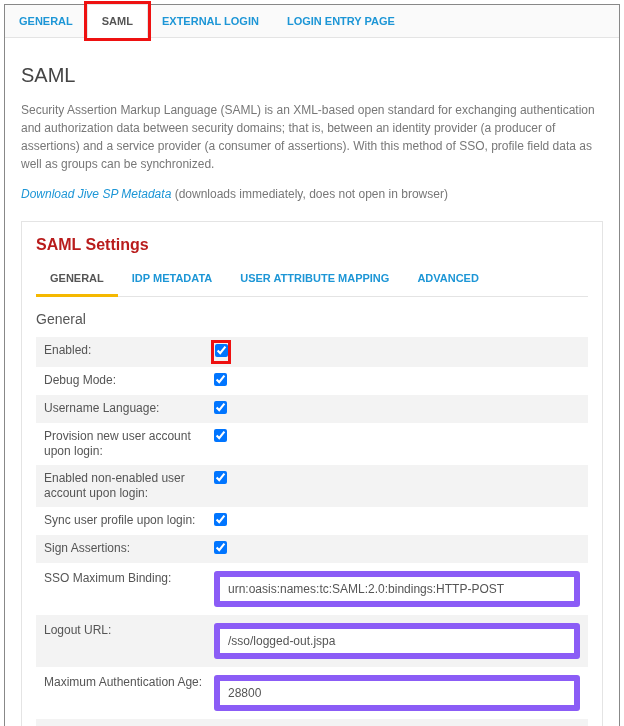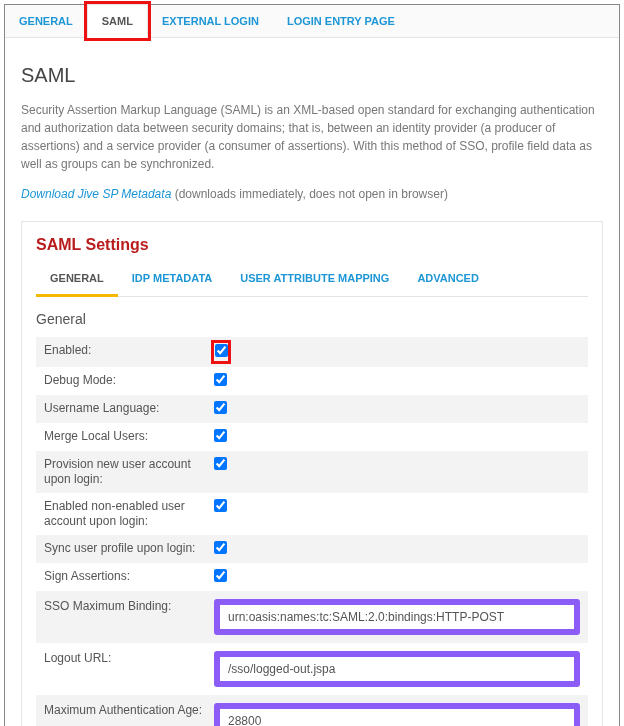--- a/index.html
+++ b/index.html
@@ -181,24 +181,20 @@
         <div class="row">
           <div class="label">Debug Mode:</div>
           <div class="control"><span class="chk"><input type="checkbox" checked="" style=""></span></div>
         </div>
 
         <div class="row">
           <div class="label">Username Language:</div>
           <div class="control"><span class="chk"><input type="checkbox" checked="" style=""></span></div>
         </div>
 
-        <div class="row">
-          <div class="label">Merge Local Users:</div>
-          <div class="control"><span class="chk"><input type="checkbox" checked="" style=""></span></div>
-        </div>
 
         <div class="row">
           <div class="label">Provision new user account upon login:</div>
           <div class="control"><span class="chk"><input type="checkbox" checked="" style=""></span></div>
         </div>
 
         <div class="row">
           <div class="label">Enabled non-enabled user account upon login:</div>
           <div class="control"><span class="chk"><input type="checkbox" checked="" style=""></span></div>
         </div>

